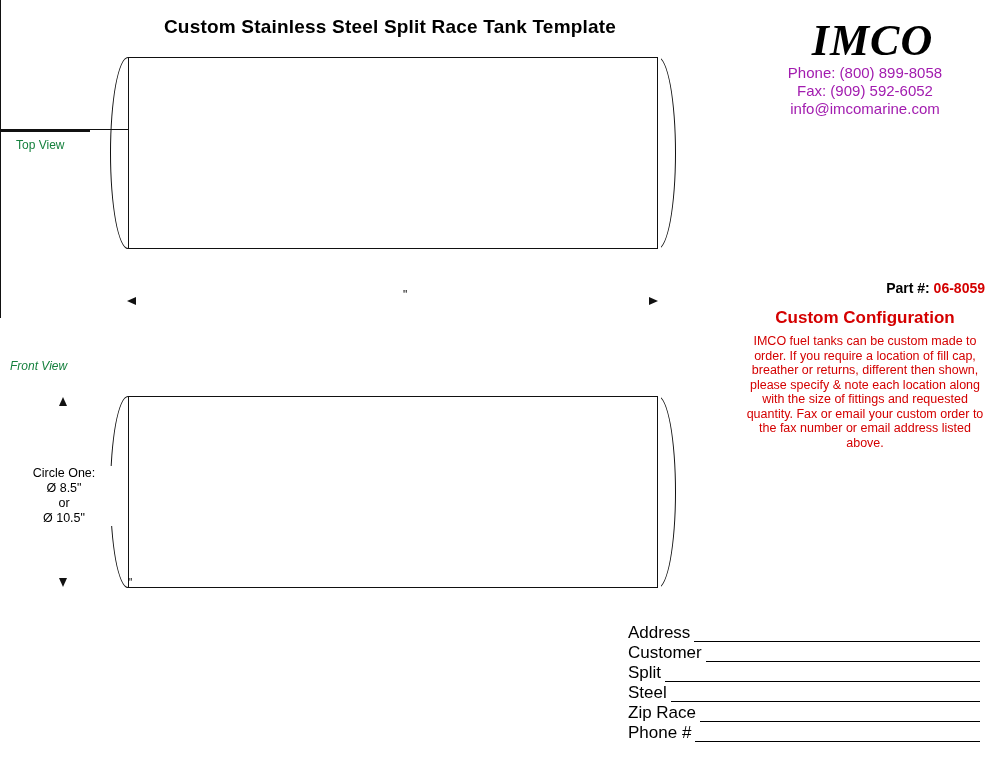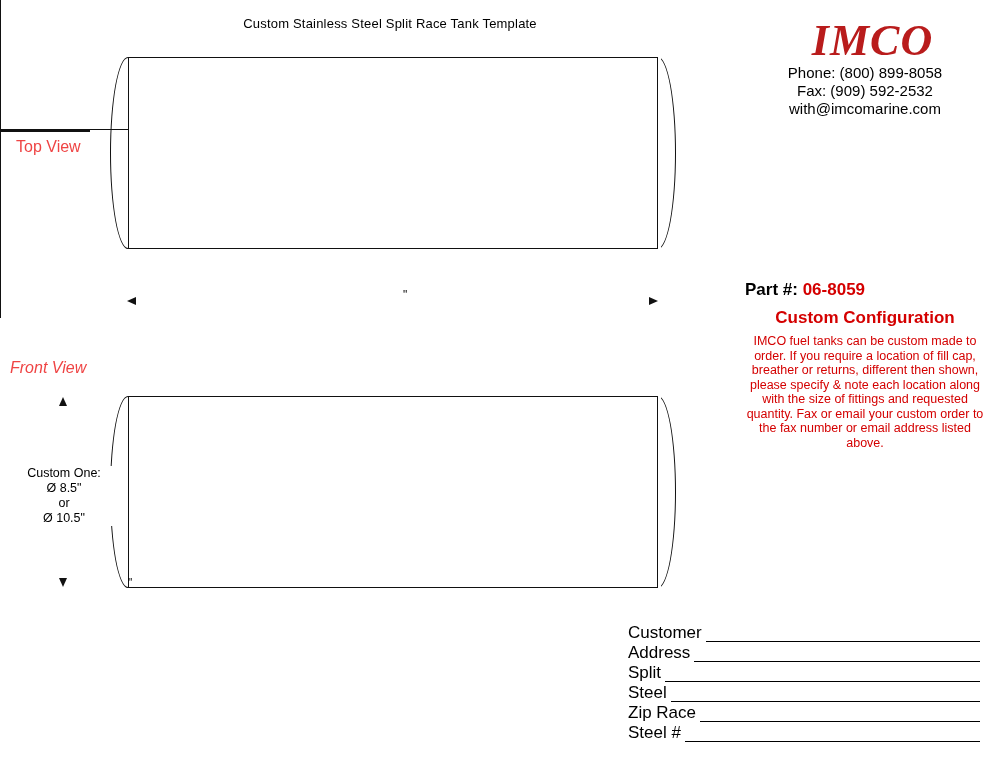--- a/index.html
+++ b/index.html
@@ -19,30 +19,30 @@
     background: #ffffff;
   }
 
   
   #doc-title {
     position: absolute;
     left: 110px;
     top: 16px;
     width: 560px;
     text-align: center;
-    font-size: 13px;
-    font-weight: normal;
+    font-size: 19px;
+    font-weight: bold;
     letter-spacing: 0.2px;
   }
 
   
   .view-label {
     position: absolute;
-    font-size: 16px;
-    color: #ef4444;
+    font-size: 12px;
+    color: #15803d;
   }
   #top-view-label { left: 16px; top: 138px; }
   #front-view-label { left: 10px; top: 359px; font-style: italic; }
 
   
   .tank {
     position: absolute;
     border: 1.5px solid #111;
     background: #ffffff;
     box-sizing: border-box;
@@ -179,41 +179,41 @@
     position: absolute;
     left: 760px;
     top: 18px;
     width: 225px;
     text-align: center;
     font-family: "Liberation Serif", serif;
     font-weight: bold;
     font-style: italic;
     font-size: 44px;
     letter-spacing: 1px;
-    color: #b91c1c;
+    color: #000000;
     line-height: 46px;
   }
   #brand-contact {
     position: absolute;
     left: 745px;
     top: 64px;
     width: 240px;
     text-align: center;
-    color: #000000;
+    color: #a21caf;
     font-size: 15px;
     line-height: 18px;
   }
 
   #part-number {
     position: absolute;
     left: 745px;
     top: 280px;
     width: 240px;
-    text-align: left;
-    font-size: 17px;
+    text-align: right;
+    font-size: 14px;
     font-weight: bold;
     color: #000;
   }
   #part-number .pn-value { color: #d40000; }
 
   #config-heading {
     position: absolute;
     left: 745px;
     top: 308px;
     width: 240px;
@@ -288,62 +288,62 @@
   <div class="cap-mask" id="front-mask-right"></div>
   <div class="tank" id="front-tank-body"></div>
 
   <div id="dia-ext-top"></div>
   <div id="dia-ext-bottom"></div>
   <div id="dia-dim-line"></div>
   <div class="arrow arrow-up" id="dia-arrow-top"></div>
   <div class="arrow arrow-down" id="dia-arrow-bottom"></div>
 
   <div id="circle-one-block">
-    <div>Custom One:</div>
+    <div>Circle One:</div>
     <div>Ø 8.5"</div>
     <div>or</div>
     <div>Ø 10.5"</div>
   </div>
 
   <div id="bottom-dim-text">"</div>
 
   <div id="brand-logo">IMCO</div>
   <div id="brand-contact">
     <div>Phone: (800) 899-8058</div>
-    <div>Fax: (909) 592-2532</div>
-    <div>with@imcomarine.com</div>
+    <div>Fax: (909) 592-6052</div>
+    <div>info@imcomarine.com</div>
   </div>
 
   <div id="part-number">
     <span>Part #:</span>
     <span class="pn-value">06-8059</span>
   </div>
   <div id="config-heading">Custom Configuration</div>
   <div id="config-body">IMCO fuel tanks can be custom made to order. If you require a location of fill cap, breather or returns, different then shown, please specify &amp; note each location along with the size of fittings and requested quantity. Fax or email your custom order to the fax number or email address listed above.</div>
 
   <div id="customer-form">
     <div class="form-row">
+      <span class="form-label">Address</span>
+      <span class="form-line"></span>
+    </div>
+    <div class="form-row">
       <span class="form-label">Customer</span>
       <span class="form-line"></span>
     </div>
     <div class="form-row">
-      <span class="form-label">Address</span>
-      <span class="form-line"></span>
-    </div>
-    <div class="form-row">
       <span class="form-label">Split</span>
       <span class="form-line"></span>
     </div>
     <div class="form-row">
       <span class="form-label">Steel</span>
       <span class="form-line"></span>
     </div>
     <div class="form-row">
       <span class="form-label">Zip Race</span>
       <span class="form-line"></span>
     </div>
     <div class="form-row">
-      <span class="form-label">Steel #</span>
+      <span class="form-label">Phone #</span>
       <span class="form-line"></span>
     </div>
   </div>
 
 </div>
 
 </body></html>

